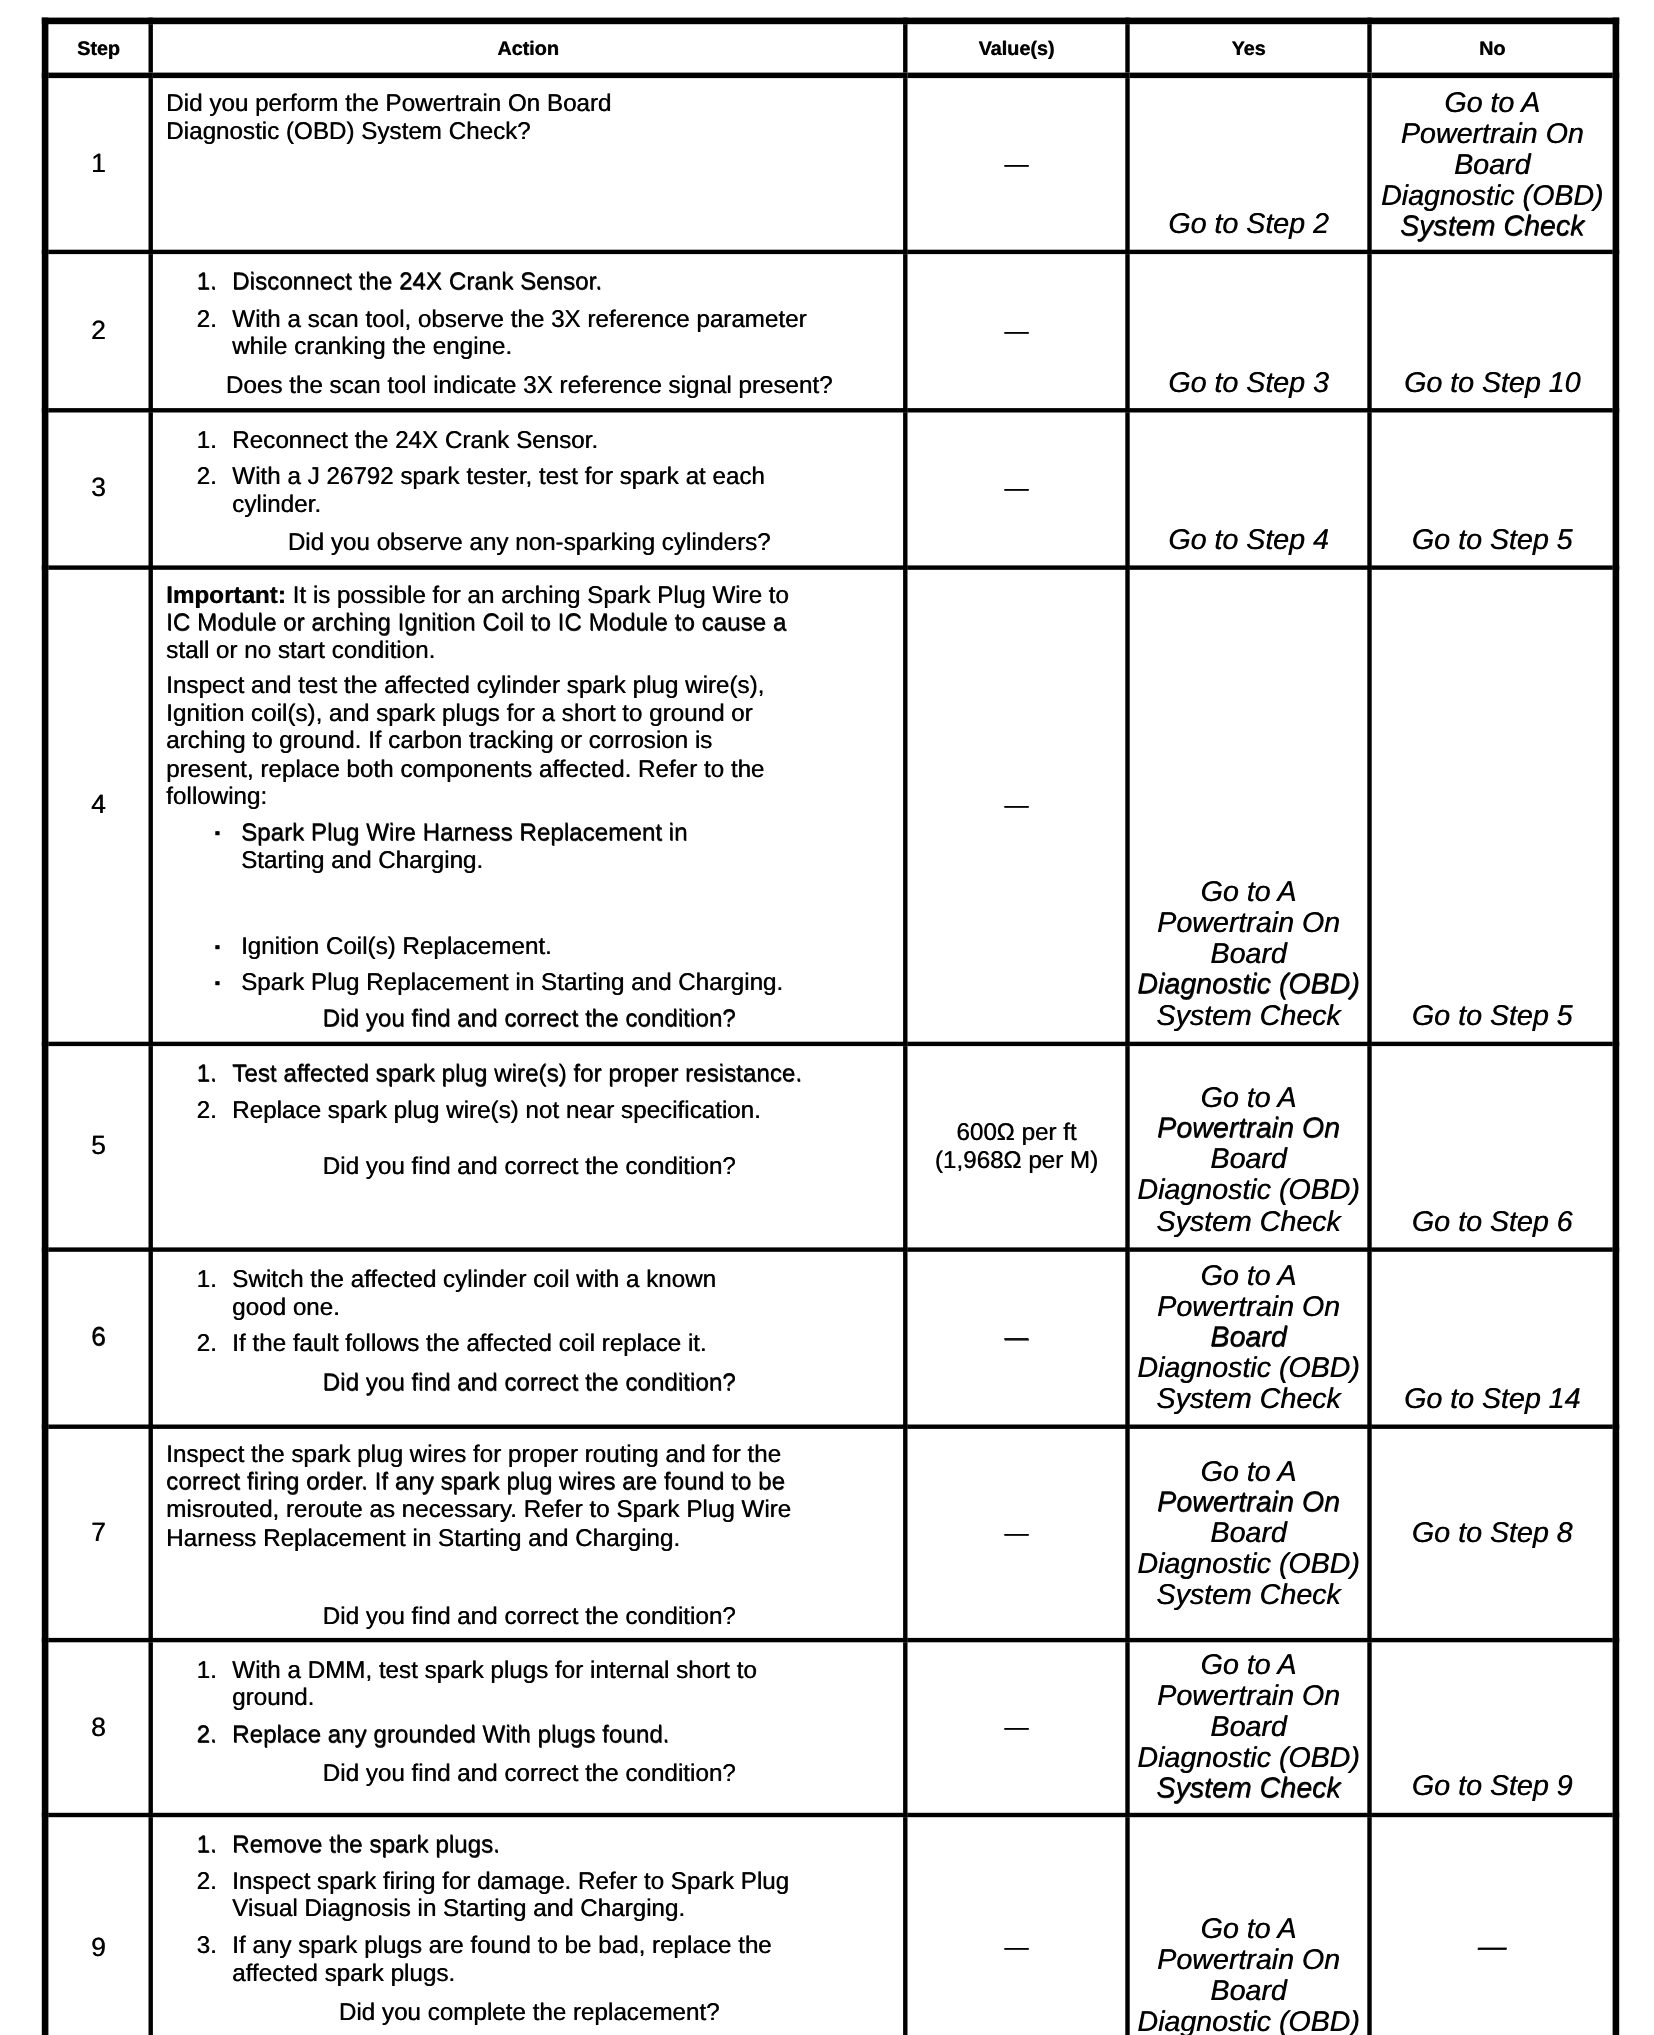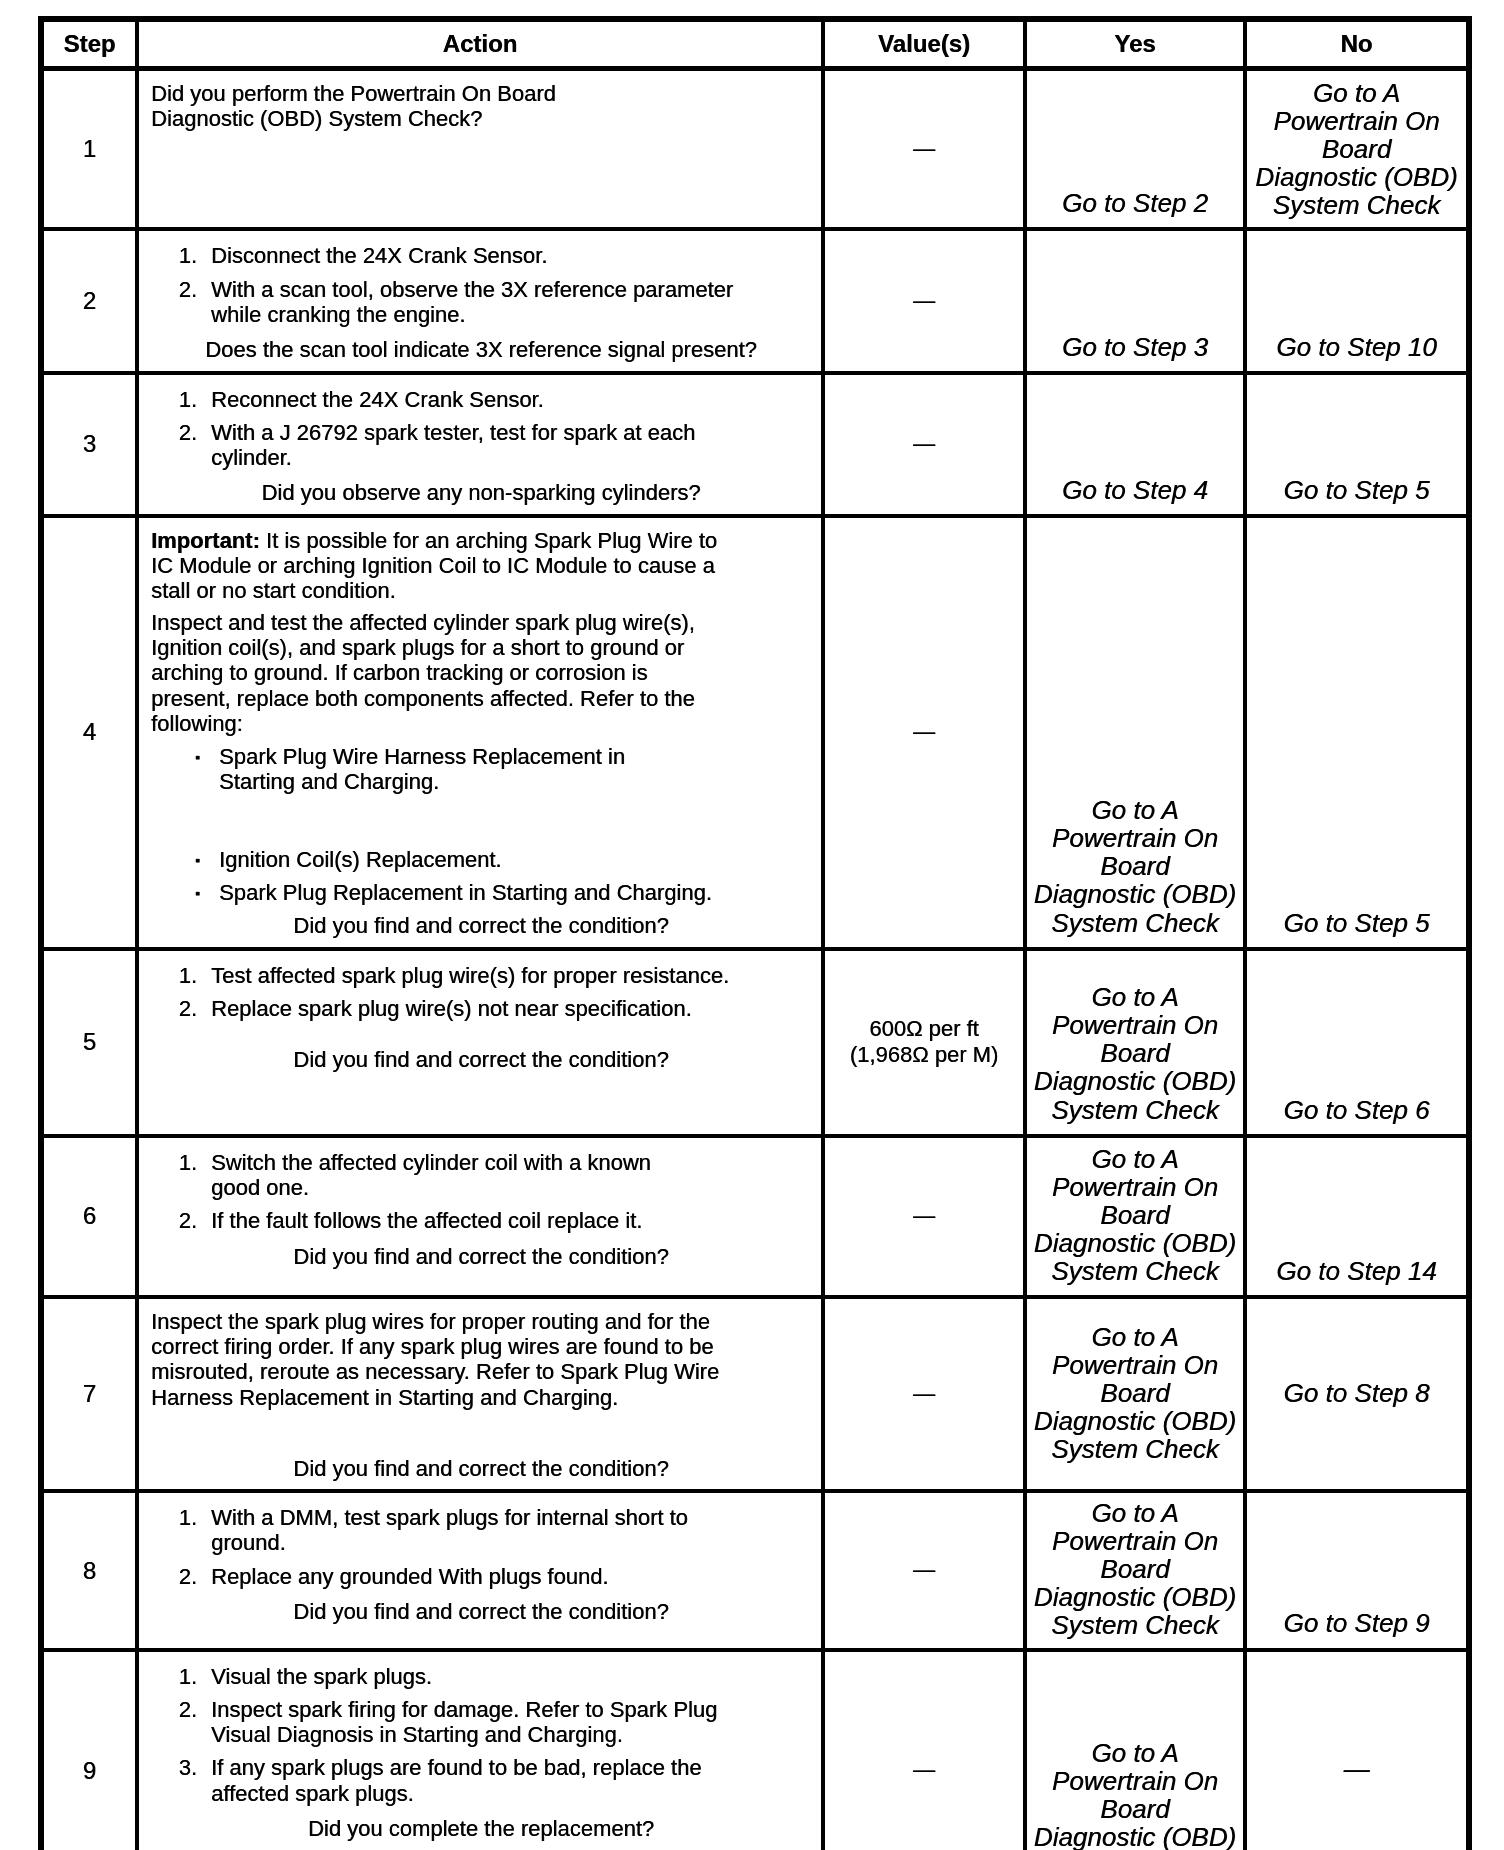--- a/index.html
+++ b/index.html
@@ -7,21 +7,21 @@
     position:relative;width:1504px;height:1850px;background:#ffffff;
     font-family:"Liberation Sans",sans-serif;color:#000;
     text-shadow:0.45px 0.2px 0 rgba(0,0,0,0.85);
   }
   table.diag{
     position:absolute;left:38px;top:16px;width:1428px;
     border-collapse:collapse;table-layout:fixed;border:6px solid #000;
   }
   th,td{border:4px solid #000;}
   th{
-    height:40px;font-size:24px;font-weight:bold;text-align:center;
+    height:40px;font-size:18px;font-weight:bold;text-align:center;
     padding:2px 4px;border-bottom:5px solid #000;vertical-align:middle;
   }
   td{font-size:22px;line-height:1.15;padding:4px 8px;vertical-align:middle;}
   td.step{text-align:center;font-size:24px;}
   td.action{
     vertical-align:top;text-align:left;padding:4px 10px 8px 12px;line-height:1.15;
   }
   td.value{text-align:center;white-space:pre-line;line-height:1.2;}
   td.goto{
     text-align:center;font-style:italic;font-size:26px;line-height:1.08;
@@ -245,21 +245,21 @@
 Diagnostic (OBD)
 System Check</td>
       <td class="goto va-b">Go to Step 9</td>
     </tr>
 
     <tr class="r9">
       <td class="step">9</td>
       <td class="action">
         <div class="li">
           <span class="num">1.</span>
-          <div class="li-body"><span>Visual the spark plugs.</span></div>
+          <div class="li-body"><span>Remove the spark plugs.</span></div>
         </div>
         <div class="li">
           <span class="num">2.</span>
           <div class="li-body"><span>Inspect spark firing for damage. Refer to </span><span class="i">Spark Plug
 Visual Diagnosis</span><span> in Starting and Charging.</span></div>
         </div>
         <div class="li">
           <span class="num">3.</span>
           <div class="li-body"><span>If any spark plugs are found to be bad, replace the
 affected spark plugs.</span></div>

